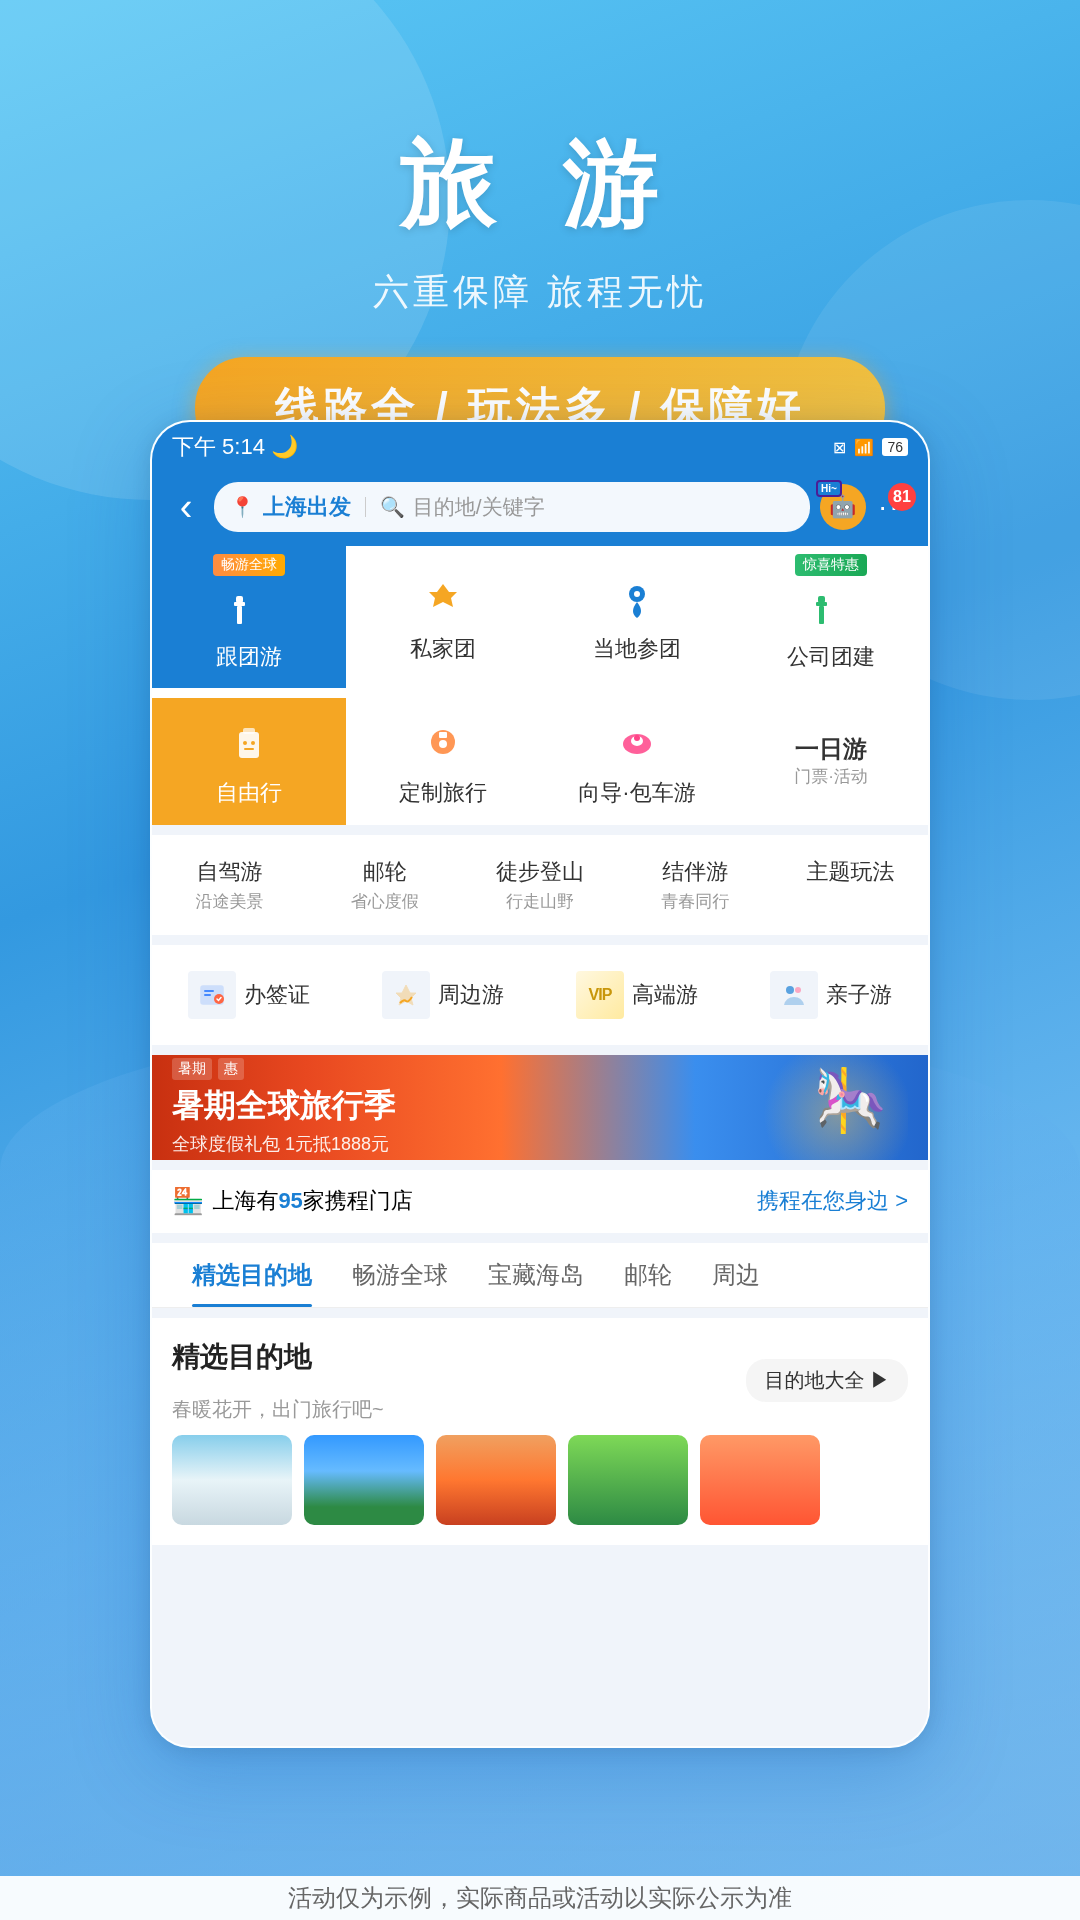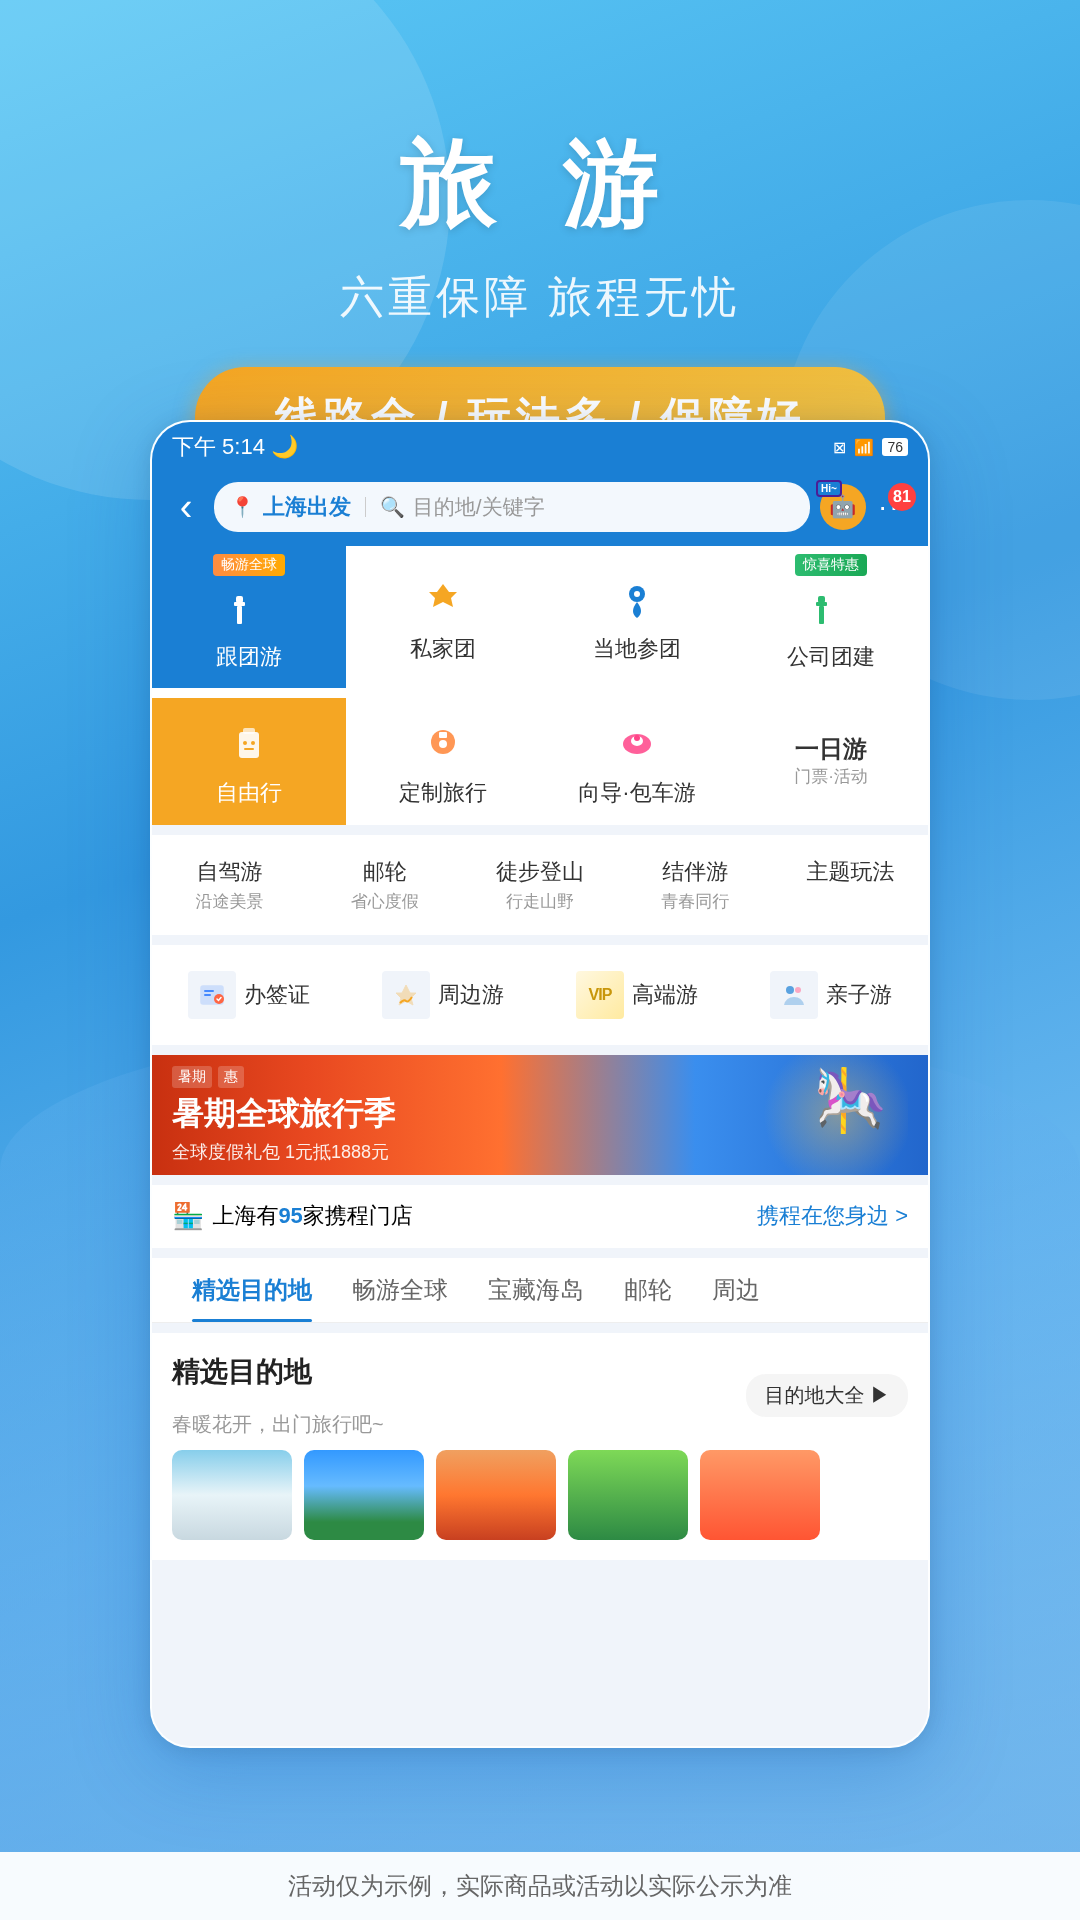--- a/index.html
+++ b/index.html
@@ -21,21 +21,21 @@
       z-index: 2;
     }
     .hero-title {
       font-size: 96px;
       font-weight: 800;
       color: #fff;
       letter-spacing: 20px;
       text-shadow: 0 2px 8px rgba(0,0,0,0.15);
     }
     .hero-subtitle {
-      font-size: 44px;
+      font-size: 36px;
       color: rgba(255,255,255,0.9);
       margin-top: 18px;
       letter-spacing: 4px;
     }
     .hero-badge {
       display: inline-block;
       margin-top: 40px;
       background: linear-gradient(90deg, #f5a623 0%, #f0c040 100%);
       border-radius: 50px;
       padding: 22px 80px;
@@ -283,21 +283,21 @@
       font-size: 24px;
     }
 
     
     .banner {
       margin: 0 0 10px;
       background: linear-gradient(90deg, #e8401e 0%, #ff7a3d 50%, #3399ee 100%);
       padding: 0;
       overflow: hidden;
       position: relative;
-      height: 120px;
+      height: 105px;
     }
 
     
     .store-info {
       background: #fff;
       padding: 16px 20px;
       display: flex;
       align-items: center;
       justify-content: space-between;
       margin-bottom: 10px;
@@ -378,21 +378,21 @@
     }
 
     
     .disclaimer {
       position: fixed;
       bottom: 0;
       left: 0;
       right: 0;
       background: rgba(255,255,255,0.95);
       text-align: center;
-      padding: 18px;
+      padding: 6px;
       font-size: 24px;
       color: #666;
       z-index: 100;
     }
 
     
     .pin-icon {
       color: #1a7fd4;
       font-size: 20px;
     }

